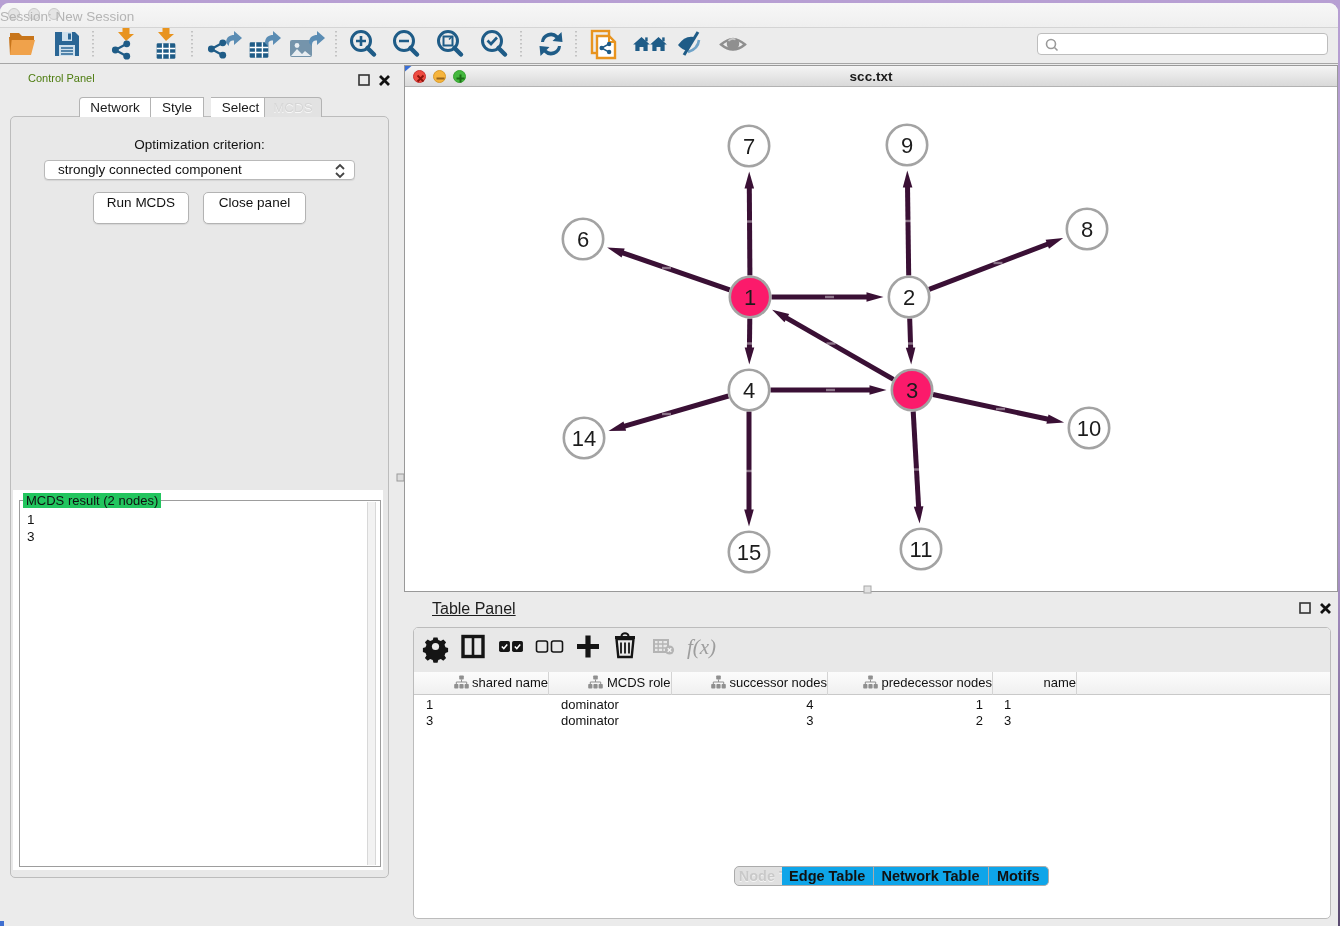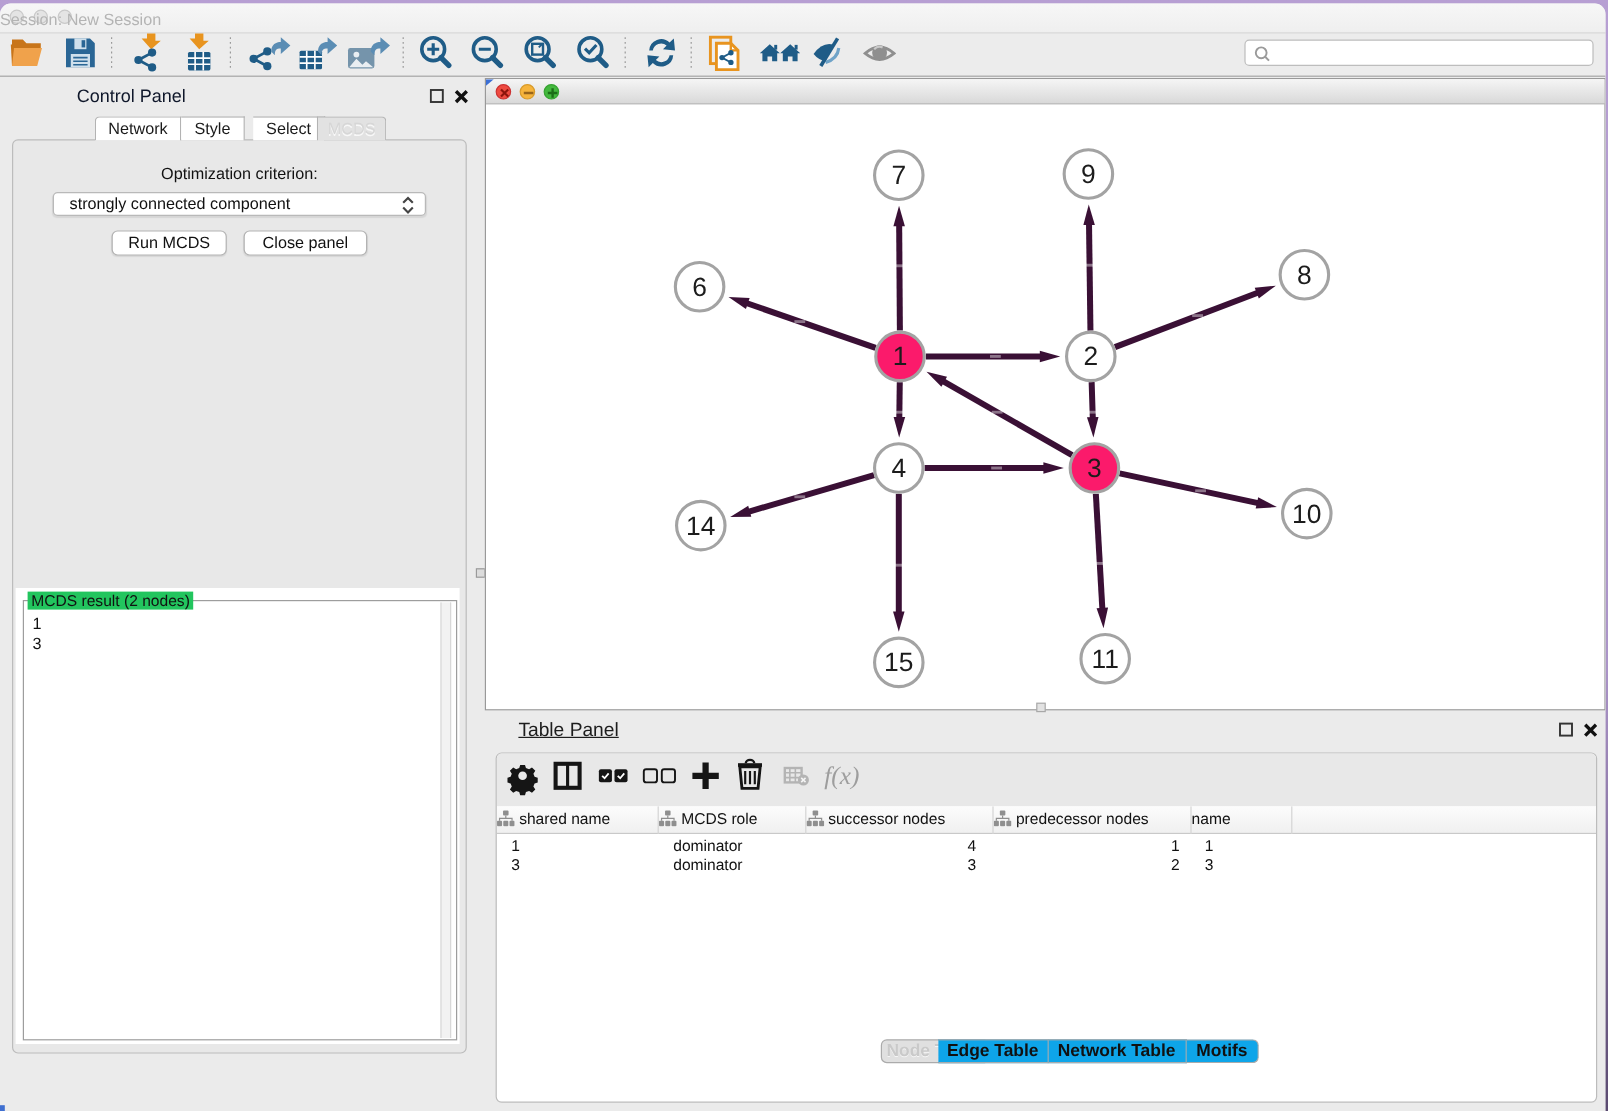--- a/index.html
+++ b/index.html
@@ -4,39 +4,39 @@
 html,body { width:1340px; height:926px; overflow:hidden; font-family:"Liberation Sans", sans-serif; }
 body { background:linear-gradient(180deg,#b79fd3 0%,#ab94c8 60%,#5a4a70 100%); position:relative; }
 .abs { position:absolute; }
 #win { position:absolute; left:0; top:2.5px; width:1338px; height:923.5px; background:#ebebeb; border-radius:9px 9px 0 0; overflow:hidden; }
 #page { position:absolute; left:0; top:-2.5px; width:1338px; height:926px; }
 #titlebar { position:absolute; left:0; top:2px; width:1338px; height:26px; background:linear-gradient(#f7f7f7,#efefef); border-bottom:1px solid #d4d4d4; }
 .tlc { position:absolute; top:6px; width:12px; height:12px; border-radius:50%; background:#e4e4e4; border:1px solid #c9c9c9; }
 #titletext { position:absolute; top:7px; left:0; width:1338px; text-align:left; font-size:13.5px; color:#b4b4b4; }
 #toolbar { position:absolute; left:0; top:28px; width:1338px; height:36px; background:#ececec; border-bottom:1px solid #a6a6a6; }
 #search { position:absolute; left:1037px; top:33px; width:291px; height:22px; background:#fff; border:1px solid #bdbdbd; border-radius:4px; }
-#cp-title { position:absolute; left:28px; top:72px; font-size:15px; color:#0f172a;margin-left:36px; }
+#cp-title { position:absolute; left:28px; top:72px; font-size:11px; color:#4d7c0f; }
 #cp-box { position:absolute; left:10px; top:116px; width:379px; height:762px; background:#e8e8e8; border:1px solid #bcbcbc; border-radius:5px; }
 .tab { position:absolute; top:97px; height:20px; background:#fff; border:1px solid #b3b3b3; border-bottom:none; font-size:13.5px; color:#1a1a1a; text-align:center; line-height:19px; }
 #opt { position:absolute; left:10px; top:137px; width:379px; text-align:center; font-size:13.5px; color:#111; }
 #combo { position:absolute; left:44px; top:160px; width:311px; height:20px; background:#fff; border:1px solid #b9b9b9; border-radius:4px; font-size:13.5px; color:#111; line-height:18px; padding-left:13px; box-shadow:0 1px 1px rgba(0,0,0,0.08); }
-.btn { position:absolute; top:192px; height:21px; background:#fff; border:1px solid #b3b3b3; border-radius:5px; font-size:13.5px; color:#111; text-align:center; line-height:19px; box-shadow:0 1px 1px rgba(0,0,0,0.08); }
+.btn { position:absolute; top:192px; height:32px; background:#fff; border:1px solid #b3b3b3; border-radius:5px; font-size:13.5px; color:#111; text-align:center; line-height:19px; box-shadow:0 1px 1px rgba(0,0,0,0.08); }
 #mcds-panel { position:absolute; left:13px; top:490px; width:370px; height:380px; background:#fff; }
 #mcds-fs { position:absolute; left:6px; top:10px; width:362px; height:367px; border:1px solid #9d9d9d; }
 #mcds-legend { position:absolute; left:3px; top:-8px; background:#22c55e; padding:0 3px; font-size:13px; color:#111; }
 #mcds-scroll { position:absolute; right:4px; top:1px; width:9px; height:363px; background:#f2f2f2; border-left:1px solid #d8d8d8; border-right:1px solid #d8d8d8; }
 #net { position:absolute; left:404px; top:65px; width:934px; height:527px; background:#fff; border:1px solid #999; }
 #net-title { position:absolute; left:0; top:0; width:932px; height:21px; background:linear-gradient(#f5f5f5,#d9d9d9); border-bottom:1px solid #b2b2b2; }
 .tl2 { position:absolute; top:4px; width:13px; height:13px; border-radius:50%; }
 #net-name { position:absolute; left:0; top:3px; width:932px; text-align:center; font-size:13.5px; font-weight:bold; color:#1a1a1a; }
 #tp-title { position:absolute; left:432px; top:600px; font-size:16px; color:#1d1d1d;text-decoration:underline; }
 #tp-box { position:absolute; left:413px; top:627px; width:918px; height:292px; background:#fff; border:1px solid #bcbcbc; border-radius:5px; overflow:hidden; }
 #tp-tool { position:absolute; left:0; top:0; width:916px; height:44px; background:#e8e8e8; }
 #tp-head { position:absolute; left:0; top:44px; width:916px; height:23px; background:linear-gradient(#fcfcfc,#f0f0f0); border-bottom:1px solid #c9c9c9; font-size:13px; color:#111; }
-.hcell { position:absolute; top:0; height:23px; border-right:1px solid #d4d4d4; text-align:left; line-height:22px; }
+.hcell { position:absolute; top:0; height:23px; border-right:1px solid #d4d4d4; text-align:right; line-height:22px; }
 .trow { position:absolute; font-size:13px; color:#111; height:16px; line-height:16px; }
 .btab { position:absolute; top:866px; height:20px; background:#0ea5e9; border:1px solid #ababab; font-size:14.5px; font-weight:bold; color:#111; text-align:center; line-height:19px; }
 #status { position:absolute; left:0; top:892px; width:1338px; height:34px; background:#ececec; border-top:1px solid #c2c2c2; }
 </style></head>
 <body>
 <div id="win">
     <div id="page">
   <div id="titlebar">
     <div class="tlc" style="left:8px"></div>
         <div class="tlc" style="left:28px"></div>
@@ -223,20 +223,21 @@
               <path d="M3.5 3.5 l6 6 m0 -6 l-6 6" stroke="#8c140c" stroke-width="1.8"></path>
             </svg></div>
       <div class="tl2" style="left:28px;background:#f6b43c;border:1px solid #d89b2b">
         <svg width="13" height="13">
               <path d="M2.5 6.5 h8" stroke="#97641a" stroke-width="2"></path>
             </svg></div>
       <div class="tl2" style="left:48px;background:#44b83e;border:1px solid #36a331">
         <svg width="13" height="13">
               <path d="M2.5 6.5 h8 M6.5 2.5 v8" stroke="#1c6e18" stroke-width="2"></path>
             </svg></div>
+      <div id="net-name">scc.txt</div>
     </div>
     <svg width="932" height="503" style="position:absolute;left:0;top:22px">
 <line x1="344.9" y1="187.5" x2="344.3" y2="98.5" stroke="#3a1035" stroke-width="5"></line>
 <polygon points="344.2,83.5 349.1,100.5 339.5,100.5" fill="#3a1035"></polygon>
 <line x1="324.7" y1="201.9" x2="216.3" y2="164.3" stroke="#3a1035" stroke-width="5"></line>
 <polygon points="202.1,159.4 219.7,160.4 216.6,169.5" fill="#3a1035"></polygon>
 <line x1="366.5" y1="209.0" x2="463.5" y2="209.0" stroke="#3a1035" stroke-width="5"></line>
 <polygon points="478.5,209.0 461.5,213.8 461.5,204.2" fill="#3a1035"></polygon>
 <line x1="344.8" y1="230.5" x2="344.4" y2="261.5" stroke="#3a1035" stroke-width="5"></line>
 <polygon points="344.3,276.5 339.7,259.5 349.3,259.6" fill="#3a1035"></polygon>

